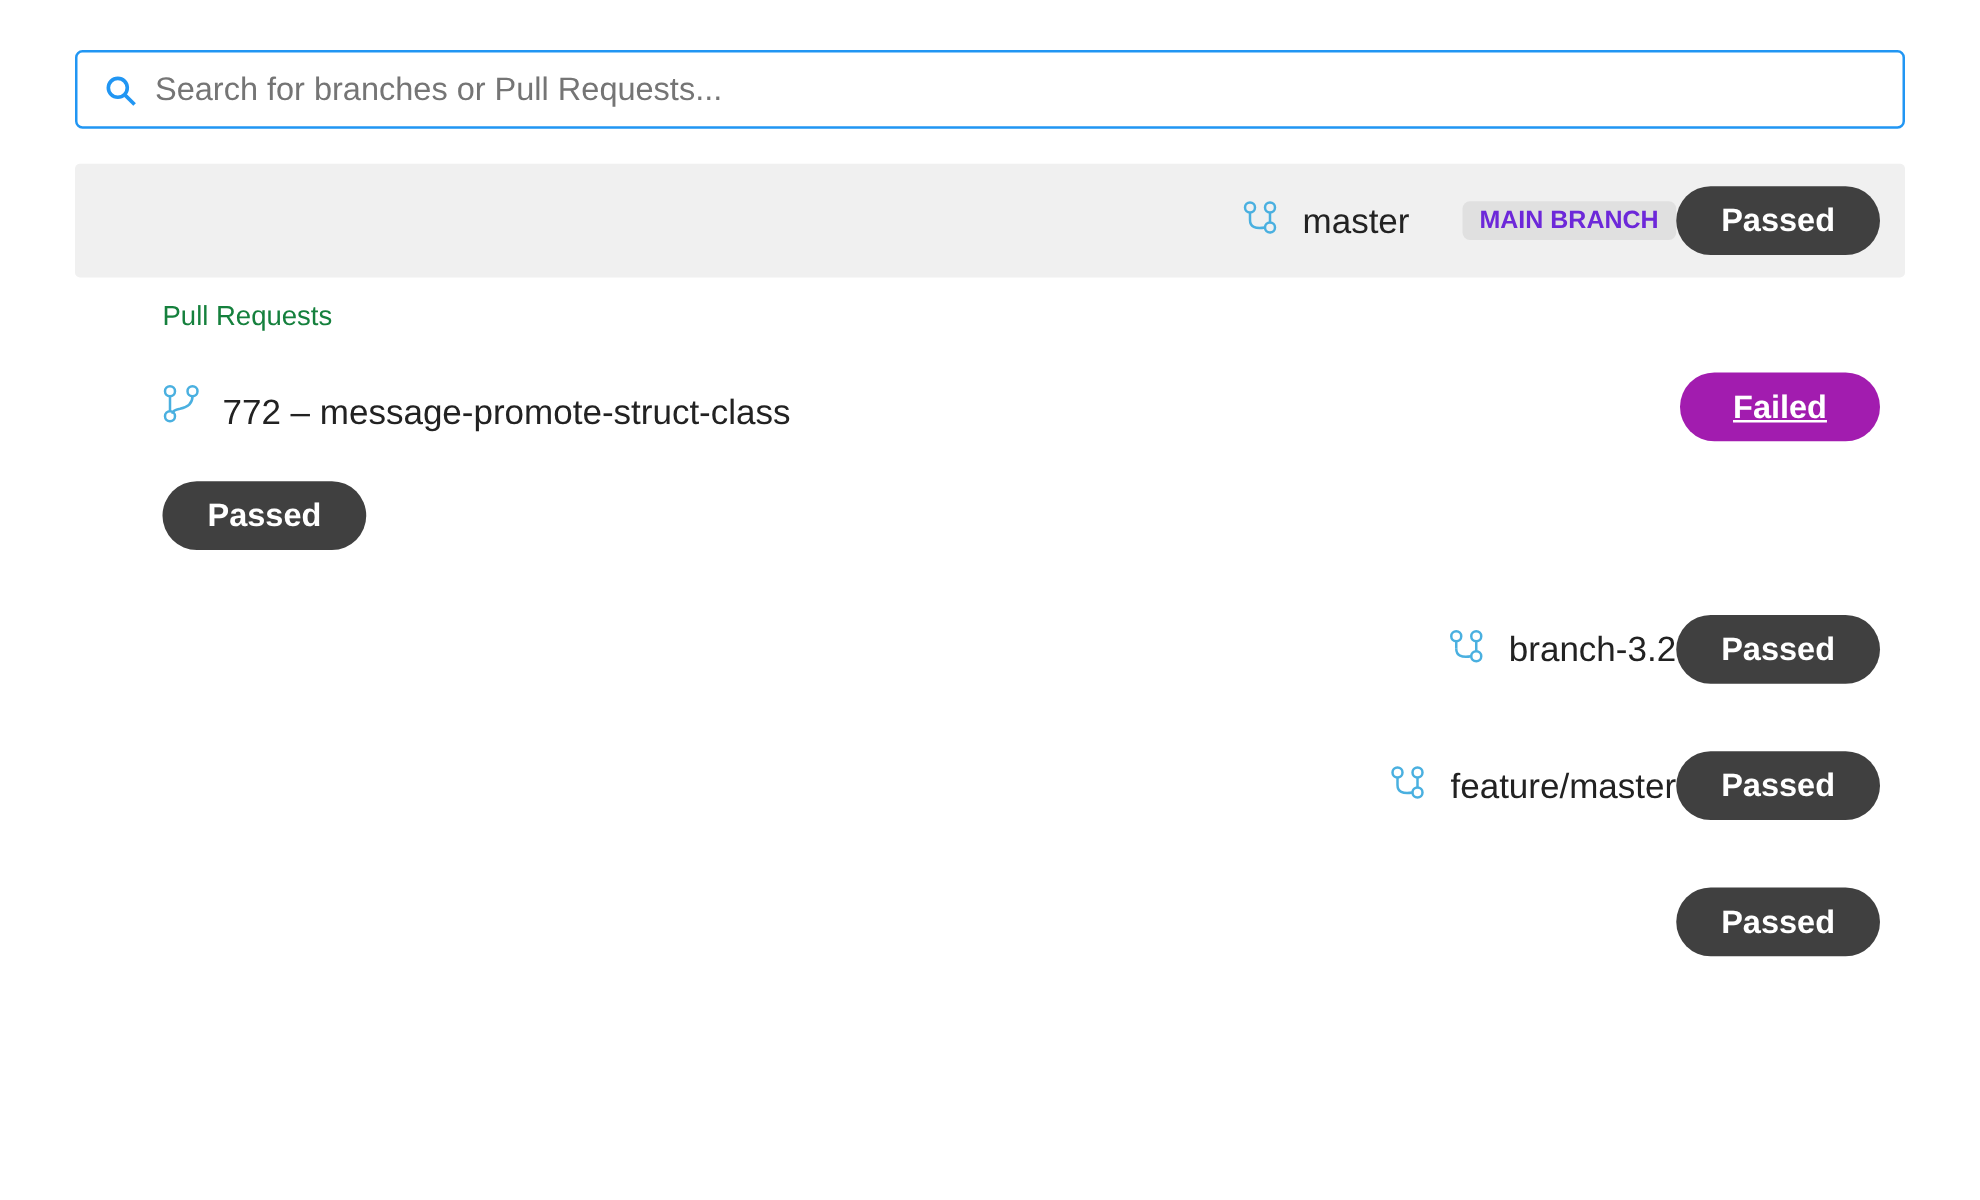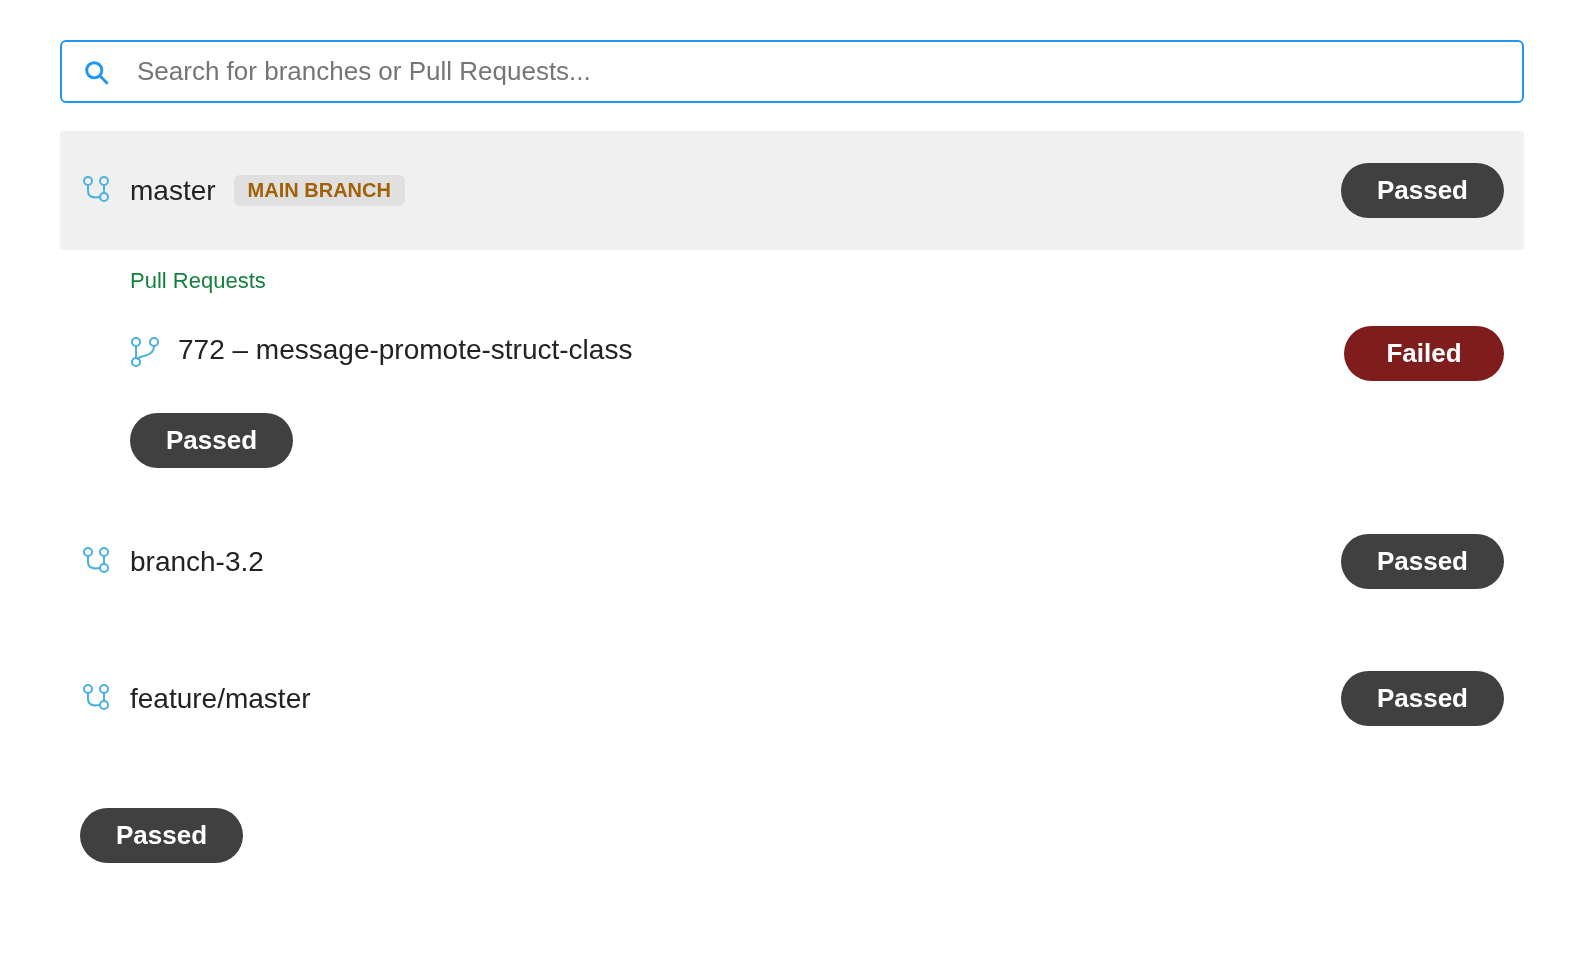--- a/index.html
+++ b/index.html
@@ -17,21 +17,20 @@
     }
 
     .search-container {
       display: flex;
       align-items: center;
       border: 2px solid #2196F3;
       border-radius: 6px;
       padding: 14px 20px;
       margin-bottom: 28px;
       background: #fff;
-      gap: 13px;
     }
 
     .search-icon-wrap {
       margin-right: 14px;
       display: flex;
       align-items: center;
     }
 
     .search-icon-wrap svg {
       width: 28px;
@@ -52,22 +51,22 @@
 
     .branch-list {
       display: flex;
       flex-direction: column;
       gap: 0;
     }
 
     .branch-row {
       display: flex;
       align-items: center;
-      justify-content: space-between;
-      padding: 32px 20px;
+      justify-content: flex-end;
+      padding: 18px 20px;
       border-radius: 4px;
     }
 
     .branch-row.highlighted {
       background: #f0f0f0;
     }
 
     .branch-row-left {
       display: flex;
       align-items: center;
@@ -85,40 +84,41 @@
       font-weight: 400;
     }
 
     .main-branch-badge {
       display: inline-block;
       background: #e0e0e0;
       border-radius: 6px;
       padding: 4px 14px;
       font-size: 20px;
       font-weight: 700;
-      color: #a16207;
-      margin-left: 0;
+      color: #6d28d9;
+      margin-left: 24px;
     }
 
     .status-badge {
       border-radius: 50px;
       padding: 12px 36px;
       font-size: 26px;
       font-weight: 600;
       color: #fff;
       min-width: 160px;
       text-align: center;
     }
 
     .status-badge.passed {
       background: #404040;
     }
 
     .status-badge.failed {
-      background: #7f1d1d;
+      background: #a21caf;
+      text-decoration: underline;
     }
 
     .pull-requests-section {
       padding: 10px 0 0 70px;
     }
 
     .pull-requests-label {
       font-size: 22px;
       color: #15803d;
       margin-bottom: 8px;
@@ -127,21 +127,21 @@
 
     .pr-row {
       display: flex;
       align-items: center;
       justify-content: space-between;
       padding: 16px 20px 16px 0;
     }
 
     .pr-row-left {
       display: flex;
-      align-items: flex-start;
+      align-items: flex-end;
       gap: 18px;
     }
 
     .pr-icon svg {
       width: 30px;
       height: 36px;
     }
 
     .pr-name {
       font-size: 28px;

